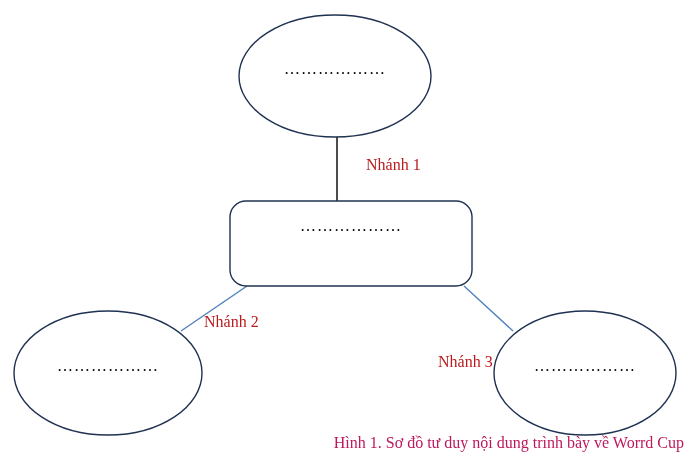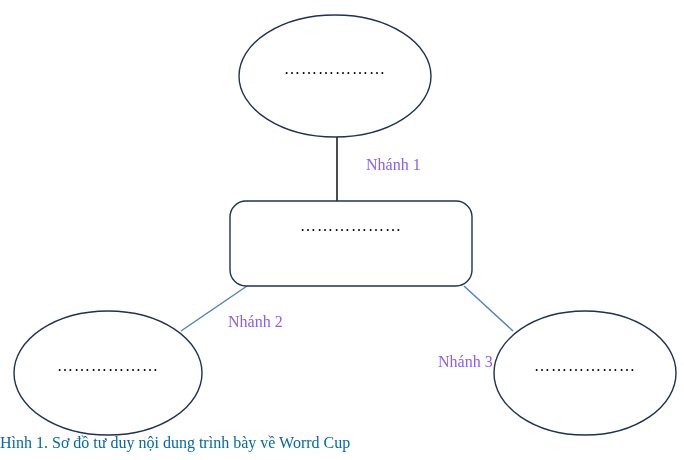--- a/index.html
+++ b/index.html
@@ -16,38 +16,38 @@
     overflow: hidden;
   }
   .canvas svg {
     position: absolute;
     left: 0;
     top: 0;
   }
   .label {
     position: absolute;
     font-size: 16px;
-    color: #8b5cf6;
+    color: #b91c1c;
     white-space: nowrap;
   }
   .node-text {
     position: absolute;
     font-size: 16px;
     color: #000000;
     text-align: center;
     letter-spacing: 1px;
   }
   .caption {
     position: absolute;
     left: 0;
     top: 434px;
     width: 684px;
-    text-align: left;
+    text-align: right;
     font-size: 16px;
-    color: #0369a1;
+    color: #be185d;
   }
 </style>
 </head>
 <body>
 
 <div class="canvas">
 
   <svg width="684" height="460" viewBox="0 0 684 460">
 
     <line x1="337" y1="137" x2="337" y2="201" stroke-width="1.4" fill="none" stroke="#000000"></line>
@@ -68,19 +68,19 @@
   <div class="node-text" style="left:240px; top:60px; width:190px;">………………</div>
 
   <div class="node-text" style="left:230px; top:217px; width:242px;">………………</div>
 
   <div class="node-text" style="left:15px; top:357px; width:186px;">………………</div>
 
   <div class="node-text" style="left:494px; top:357px; width:182px;">………………</div>
 
   <div class="label" style="left:366px; top:156px;">Nhánh 1</div>
 
-  <div class="label" style="left:204px; top:313px;margin-left:24px;">Nhánh 2</div>
+  <div class="label" style="left:204px; top:313px;">Nhánh 2</div>
 
   <div class="label" style="left:438px; top:313px;margin-top:40px;">Nhánh 3</div>
 
   <div class="caption">Hình 1. Sơ đồ tư duy nội dung trình bày về Worrd Cup</div>
 
 </div>
 
 </body></html>

